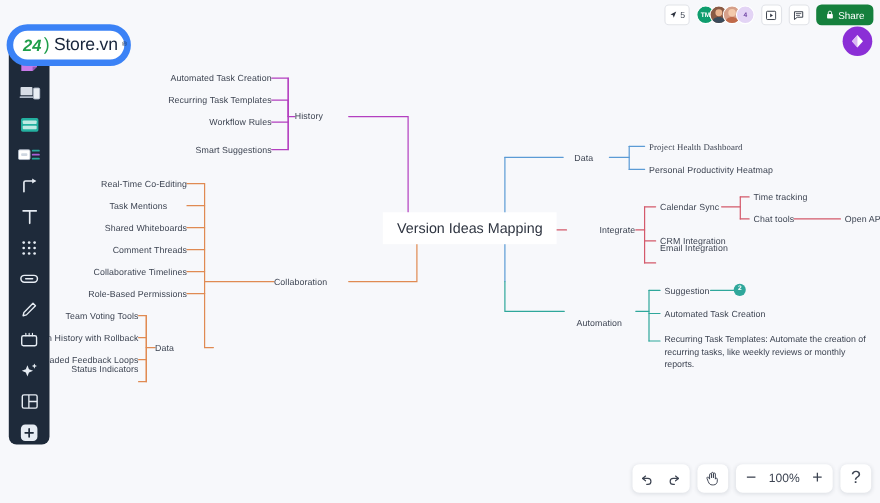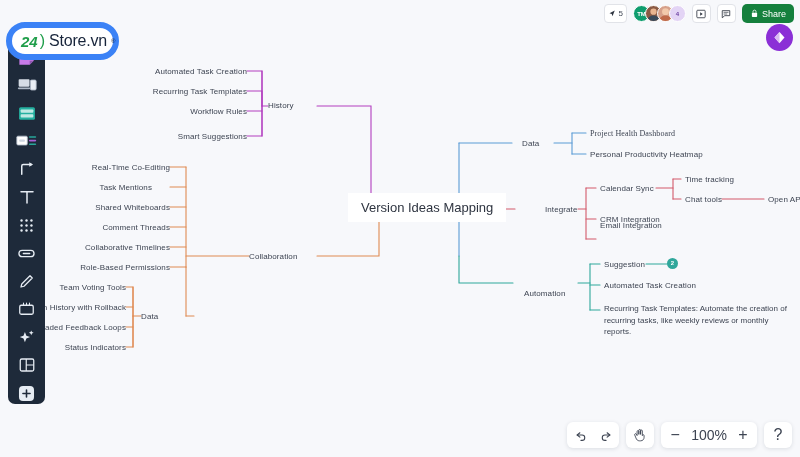--- a/index.html
+++ b/index.html
@@ -154,21 +154,21 @@
     display: flex; align-items: center;
     height: 26px;
     padding: 0 2px;
   }
   .bbtn {
     width: 24px; height: 24px;
     display: flex; align-items: center; justify-content: center;
     cursor: pointer; border-radius: 5px;
     color: #3d4452;
   }
-  .zoom-val { font-size: 14px; color: #3d4452; padding: 0 4px; min-width: 30px; text-align: center; }
+  .zoom-val { font-size: 11px; color: #3d4452; padding: 0 4px; min-width: 30px; text-align: center; }
 </style>
 </head>
 <body>
 
 <div id="canvas">
 
   <svg id="mindmap" viewBox="0 0 800 457" xmlns="http://www.w3.org/2000/svg">
     <g fill="none" stroke-width="1.1" stroke-linecap="round">
 
       <g stroke="#b33fc0">
@@ -250,21 +250,21 @@
   <div class="node-label r" style="left:72px;top:182px;width:80px;">Task Mentions</div>
   <div class="node-label r" style="left:80px;top:202px;width:90px;">Shared Whiteboards</div>
   <div class="node-label r" style="left:82px;top:222px;width:88px;">Comment Threads</div>
   <div class="node-label r" style="left:68px;top:242px;width:102px;">Collaborative Timelines</div>
   <div class="node-label r" style="left:72px;top:262px;width:98px;">Role-Based Permissions</div>
 
   <div class="node-label" style="left:141px;top:311px;">Data</div>
   <div class="node-label r" style="left:26px;top:282px;width:100px;text-align:right;">Team Voting Tools</div>
   <div class="node-label r" style="left:-2px;top:302px;width:128px;">Version History with Rollback</div>
   <div class="node-label r" style="left:6px;top:322px;width:120px;">Threaded Feedback Loops</div>
-  <div class="node-label r" style="left:41px;top:342px;width:85px;text-align:right;">Status Indicators</div>
+  <div class="node-label r" style="left:41px;top:330px;width:85px;text-align:right;">Status Indicators</div>
 
   <div class="node-label" style="left:522px;top:138px;">Data</div>
   <div class="node-label" style="left:590px;top:128px;font-family:Liberation Serif, serif;">Project Health Dashboard</div>
   <div class="node-label" style="left:590px;top:149px;">Personal Productivity Heatmap</div>
 
   <div class="node-label" style="left:545px;top:204px;">Integrate</div>
   <div class="node-label" style="left:600px;top:183px;">Calendar Sync</div>
   <div class="node-label" style="left:600px;top:214px;">CRM Integration</div>
   <div class="node-label" style="left:600px;top:220px;">Email Integration</div>
   <div class="node-label" style="left:685px;top:174px;">Time tracking</div>

